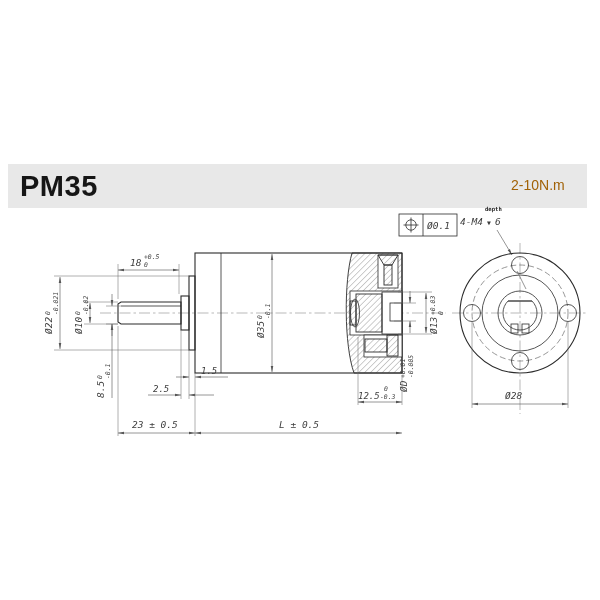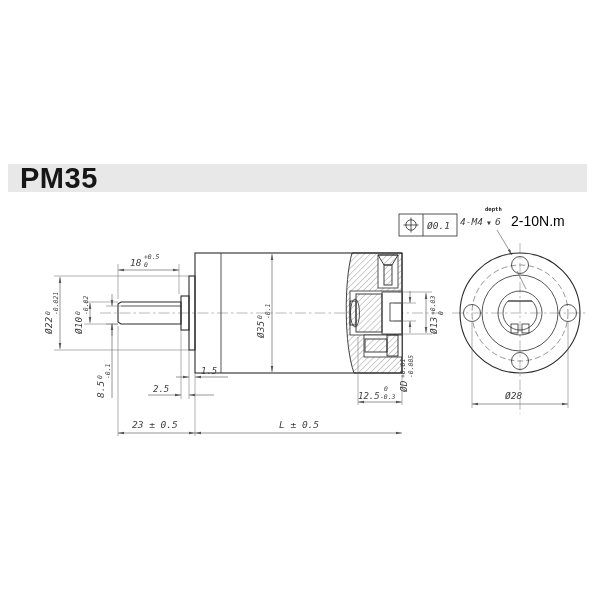--- a/index.html
+++ b/index.html
@@ -1,22 +1,22 @@
 <!DOCTYPE html>
 <html><head>
 <meta charset="utf-8">
 <style>
   html,body{margin:0;padding:0;background:#ffffff;}
   .page{position:relative;width:600px;height:600px;background:#fff;overflow:hidden;
         font-family:"Liberation Sans",sans-serif;}
-  .header-bar{position:absolute;left:8px;top:164px;width:579px;height:28px;
+  .header-bar{position:absolute;left:8px;top:164px;width:579px;height:44px;
         background:#e8e8e8;display:flex;align-items:center;}
   .model{font-size:29px;font-weight:700;color:#161616;margin-left:12px;letter-spacing:.5px;}
   .title{font-size:15px;font-weight:700;color:#161616;position:absolute;left:168px;top:11px;}
-  .torque{font-size:14px;font-weight:500;color:#000000;position:absolute;left:503px;top:13px;margin-top:36px;}
+  .torque{font-size:14px;font-weight:500;color:#a16207;position:absolute;left:503px;top:13px;}
   svg{position:absolute;left:0;top:0;}
   .geo{stroke:#2b2b2b;stroke-width:1.1;fill:none;}
   .geo2{stroke:#2b2b2b;stroke-width:0.8;fill:none;}
   .whitefill{fill:#ffffff;stroke:#2b2b2b;stroke-width:0.8;}
   .hatchfill{fill:url(#hatch);stroke:#2b2b2b;stroke-width:0.9;}
   .dim{stroke:#5d5d5d;stroke-width:0.65;fill:none;}
   .ext{stroke:#6e6e6e;stroke-width:0.55;fill:none;}
   .cl{stroke:#8a8a8a;stroke-width:0.6;fill:none;stroke-dasharray:11 3 2.5 3;}
   .bc{stroke:#6a6a6a;stroke-width:0.7;fill:none;stroke-dasharray:6 3;}
   text{fill:#3d3d3d;font-family:"DejaVu Sans Mono",monospace;font-style:italic;}

